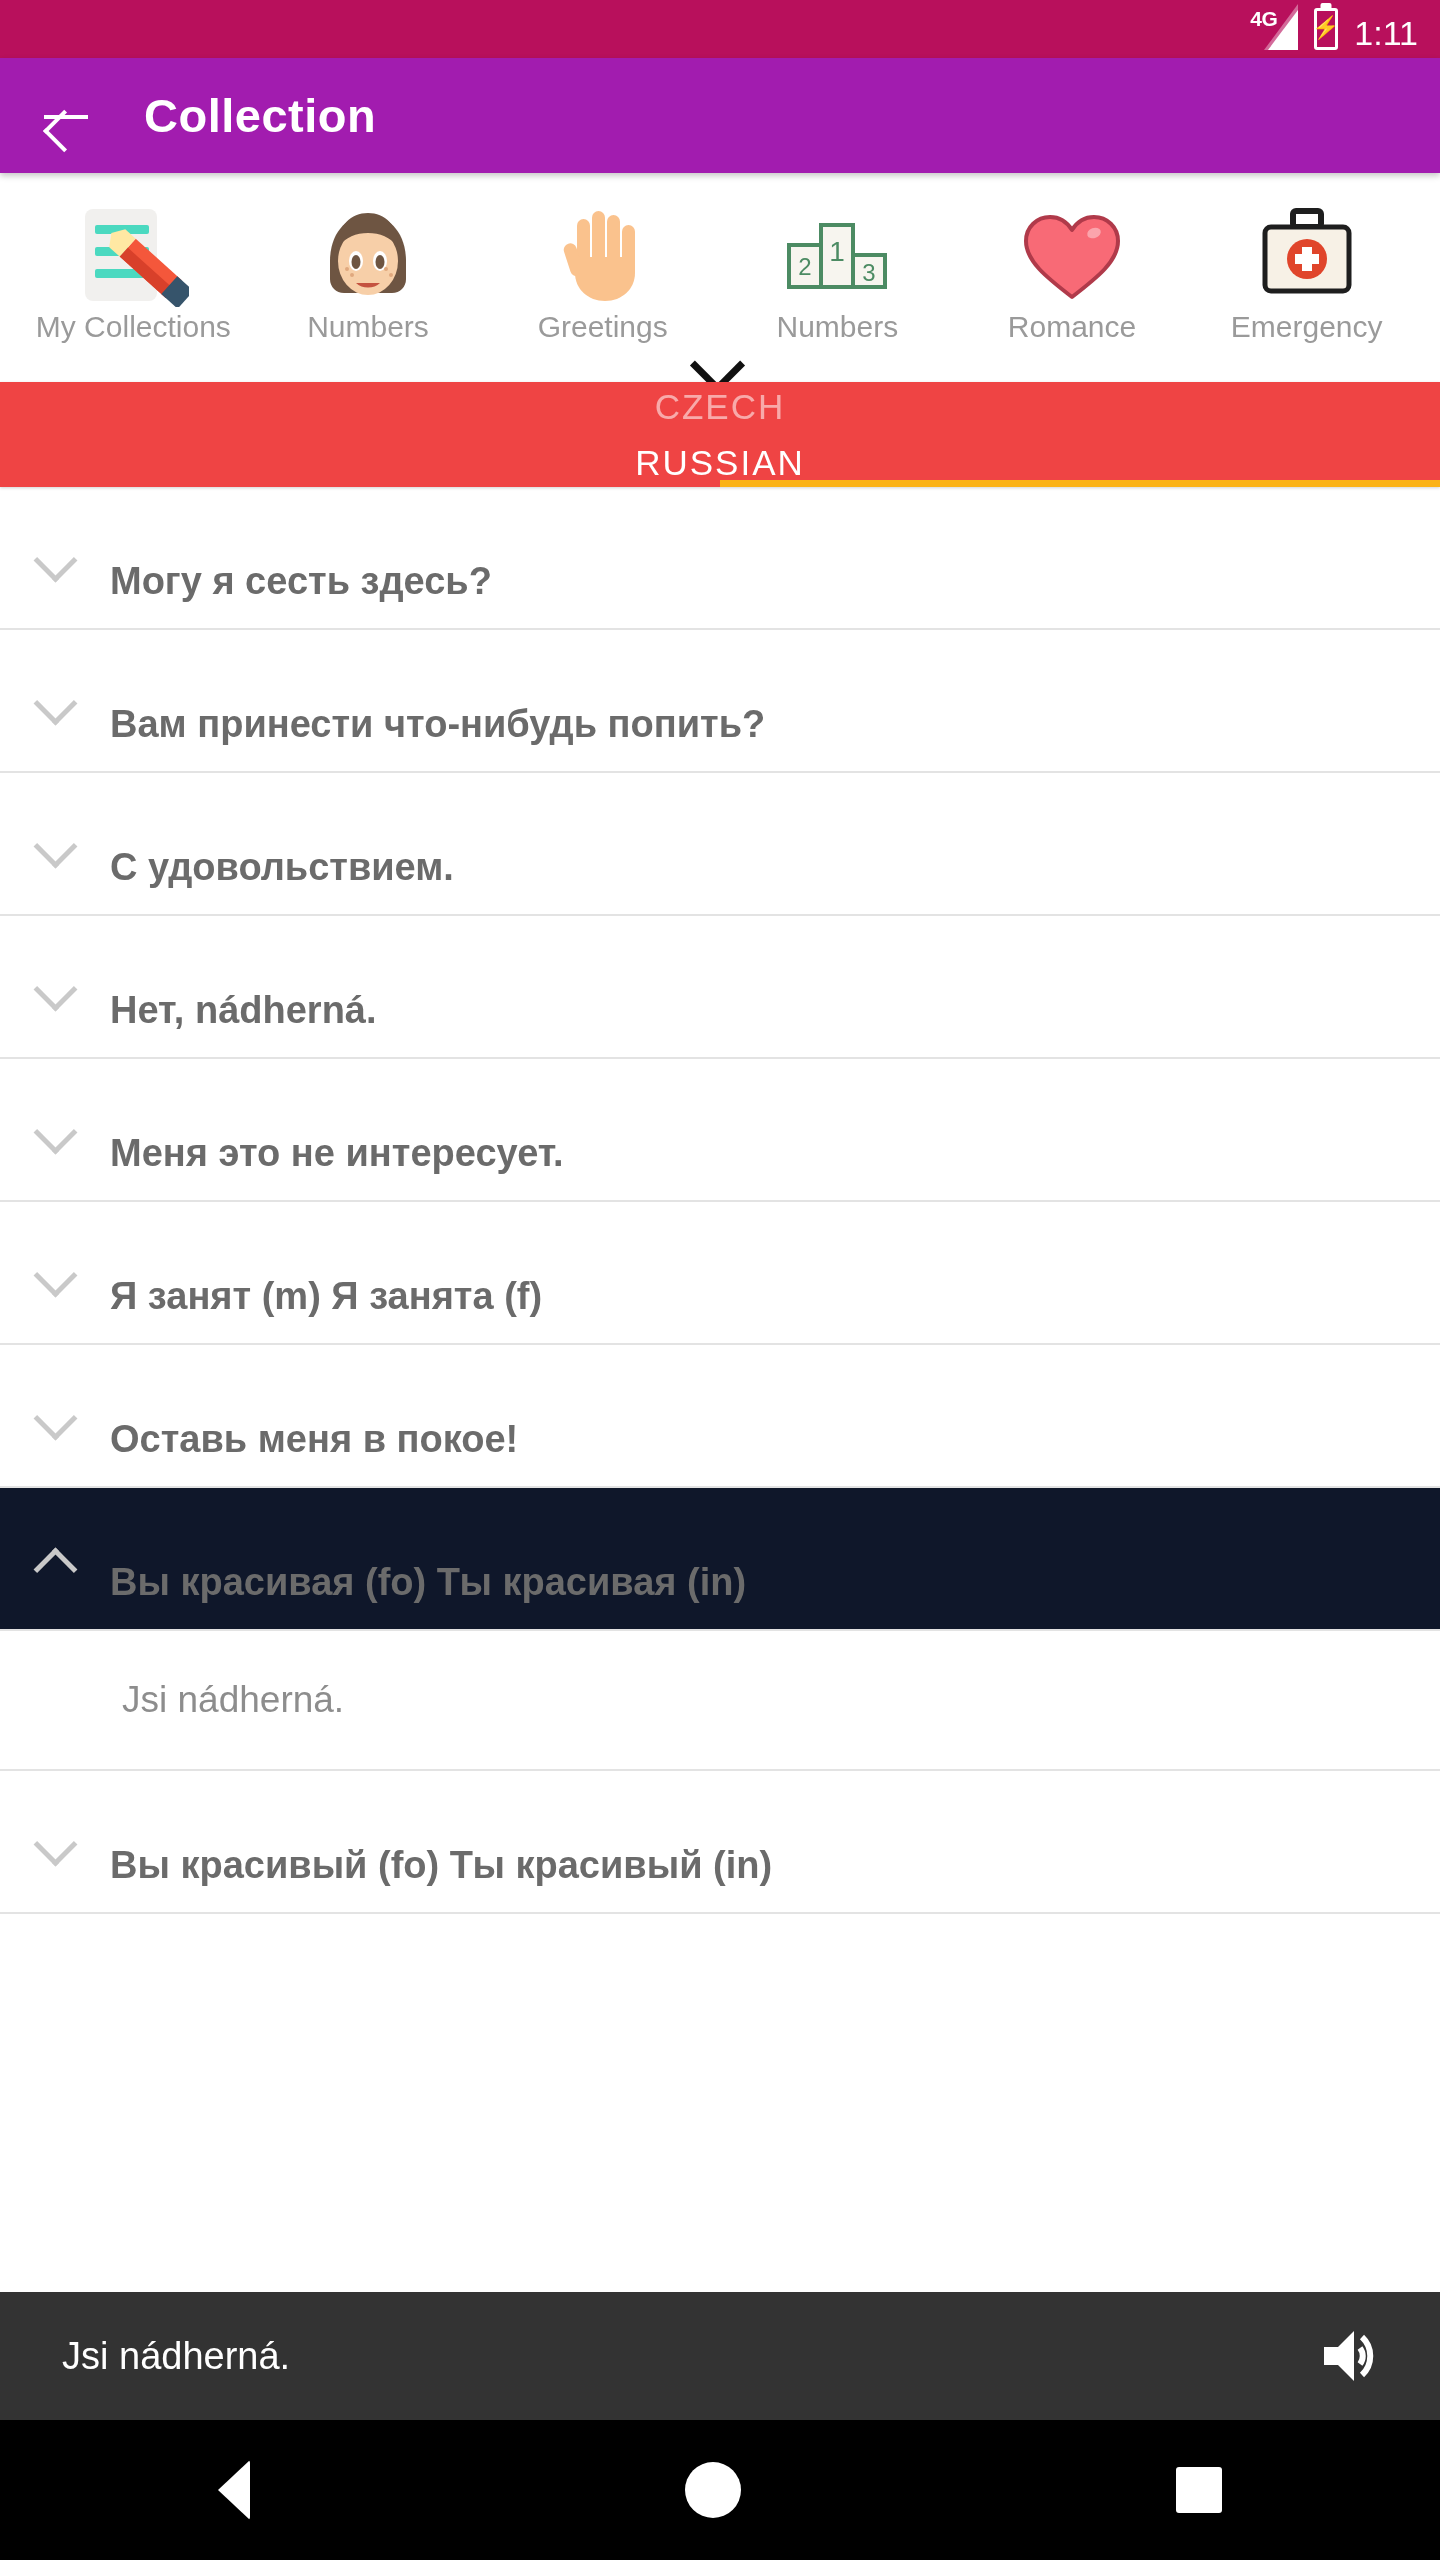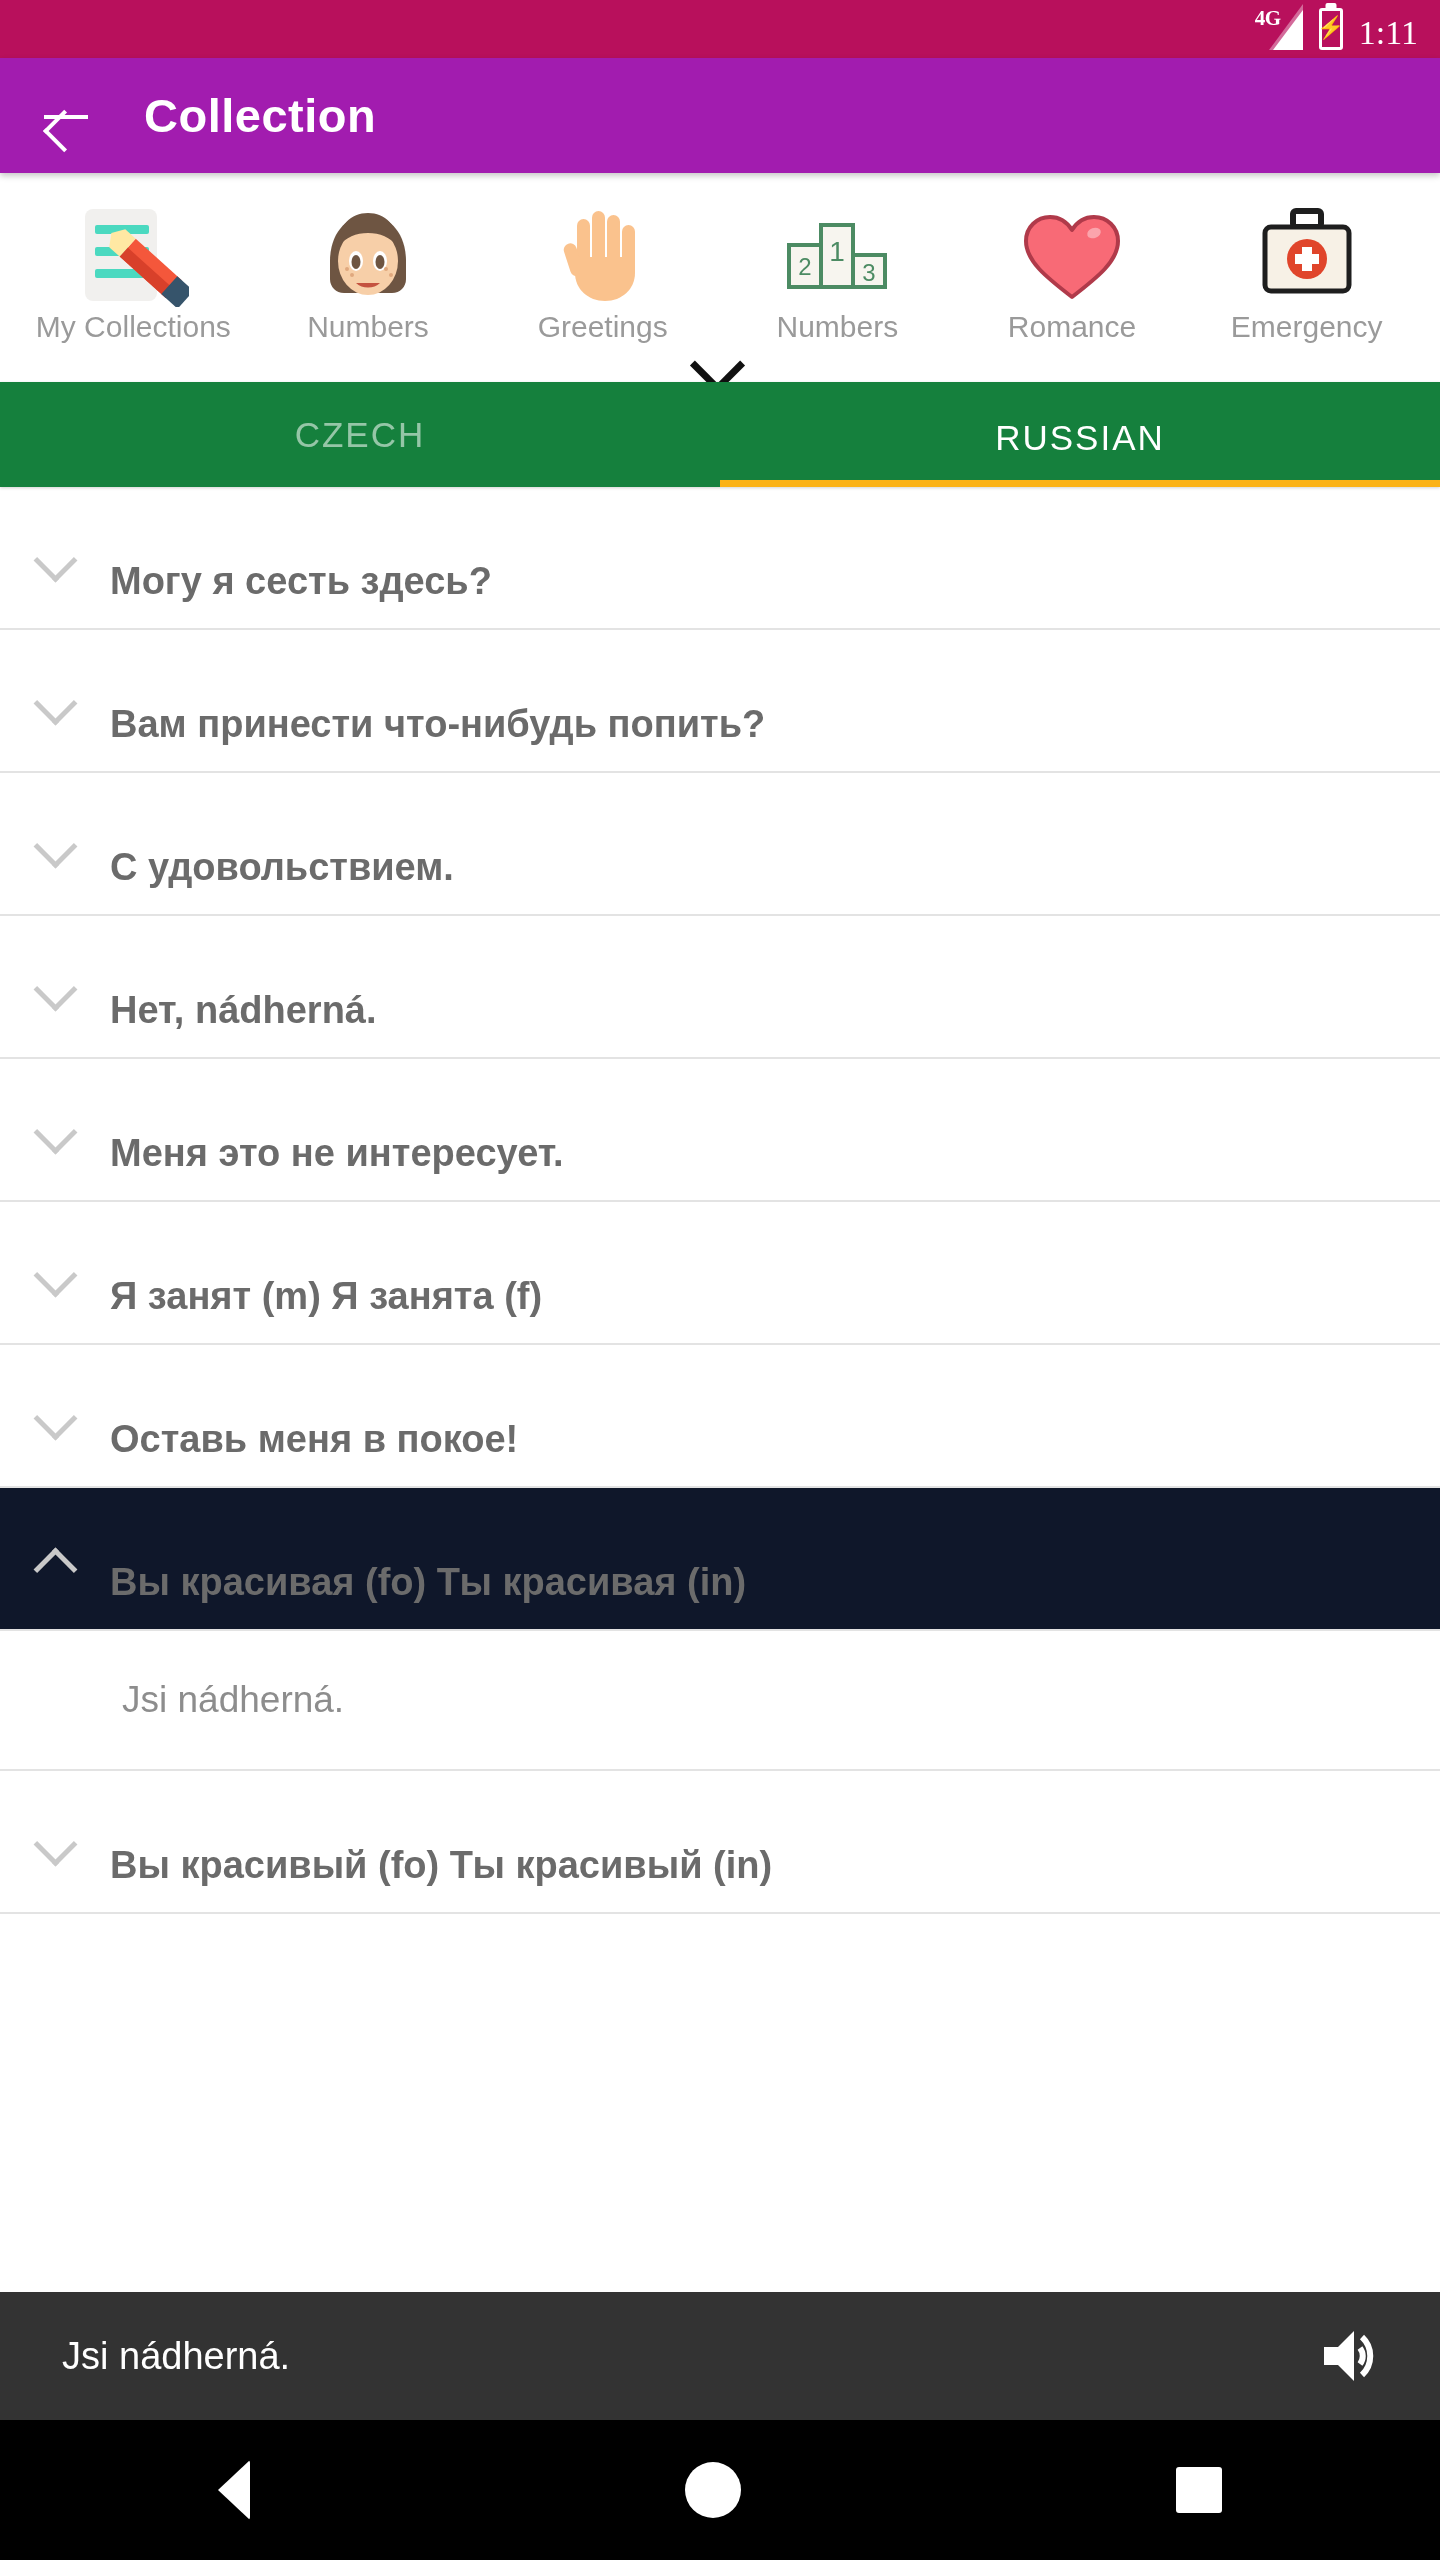--- a/index.html
+++ b/index.html
@@ -9,21 +9,21 @@
     font-family:"Liberation Sans", sans-serif;
     overflow:hidden;
   }
   #screen { position:relative; width:1440px; height:2560px; background:#fff; }
 
   
   .status-bar {
     height:58px; background:#B8105C; display:flex; align-items:center;
     justify-content:flex-end; padding-right:22px; gap:14px;
   }
-  .sb-right { display:flex; align-items:flex-end; gap:16px;font-family:Liberation Serif, serif; }
+  .sb-right { display:flex; align-items:flex-end; gap:16px; }
   .sig-wrap { position:relative; width:46px; height:40px; display:flex; align-items:flex-end; }
   .sig-4g {
     position:absolute; top:-2px; left:-2px; color:#fff; font-size:21px;
     font-weight:bold; line-height:1; letter-spacing:-.5px;
   }
   .sig-tri {
     position:absolute; right:0; bottom:0; width:0; height:0;
     border-left:30px solid transparent; border-bottom:40px solid #fff;
   }
   .sig-tri-bg {
@@ -75,22 +75,23 @@
   .expand-row { display:flex; justify-content:center; padding:18px 0 20px; }
   .expand-chev { width:0; height:0; position:relative; cursor:pointer; }
   .expand-chev::before {
     content:""; position:absolute; left:-22px; top:-16px; width:32px; height:32px;
     border-right:7px solid #111; border-bottom:7px solid #111;
     transform:rotate(45deg);
   }
 
   
   .tabs {
-    height:105px; background:#15803d; display:flex; position:relative;
+    height:105px; background:#ef4444; display:flex; position:relative;
     box-shadow:0 1px 3px rgba(0,0,0,0.18);
+    flex-direction:column;
   }
   .tab {
     flex:1; display:flex; align-items:center; justify-content:center;
     color:rgba(255,255,255,0.55); font-size:35px; letter-spacing:2px; cursor:pointer;
   }
   .tab.active { color:#fff;margin-top:6px; }
   .tab-indicator {
     position:absolute; bottom:0; height:7px; background:#FBB216;
     left:50%; width:50%;
   }

